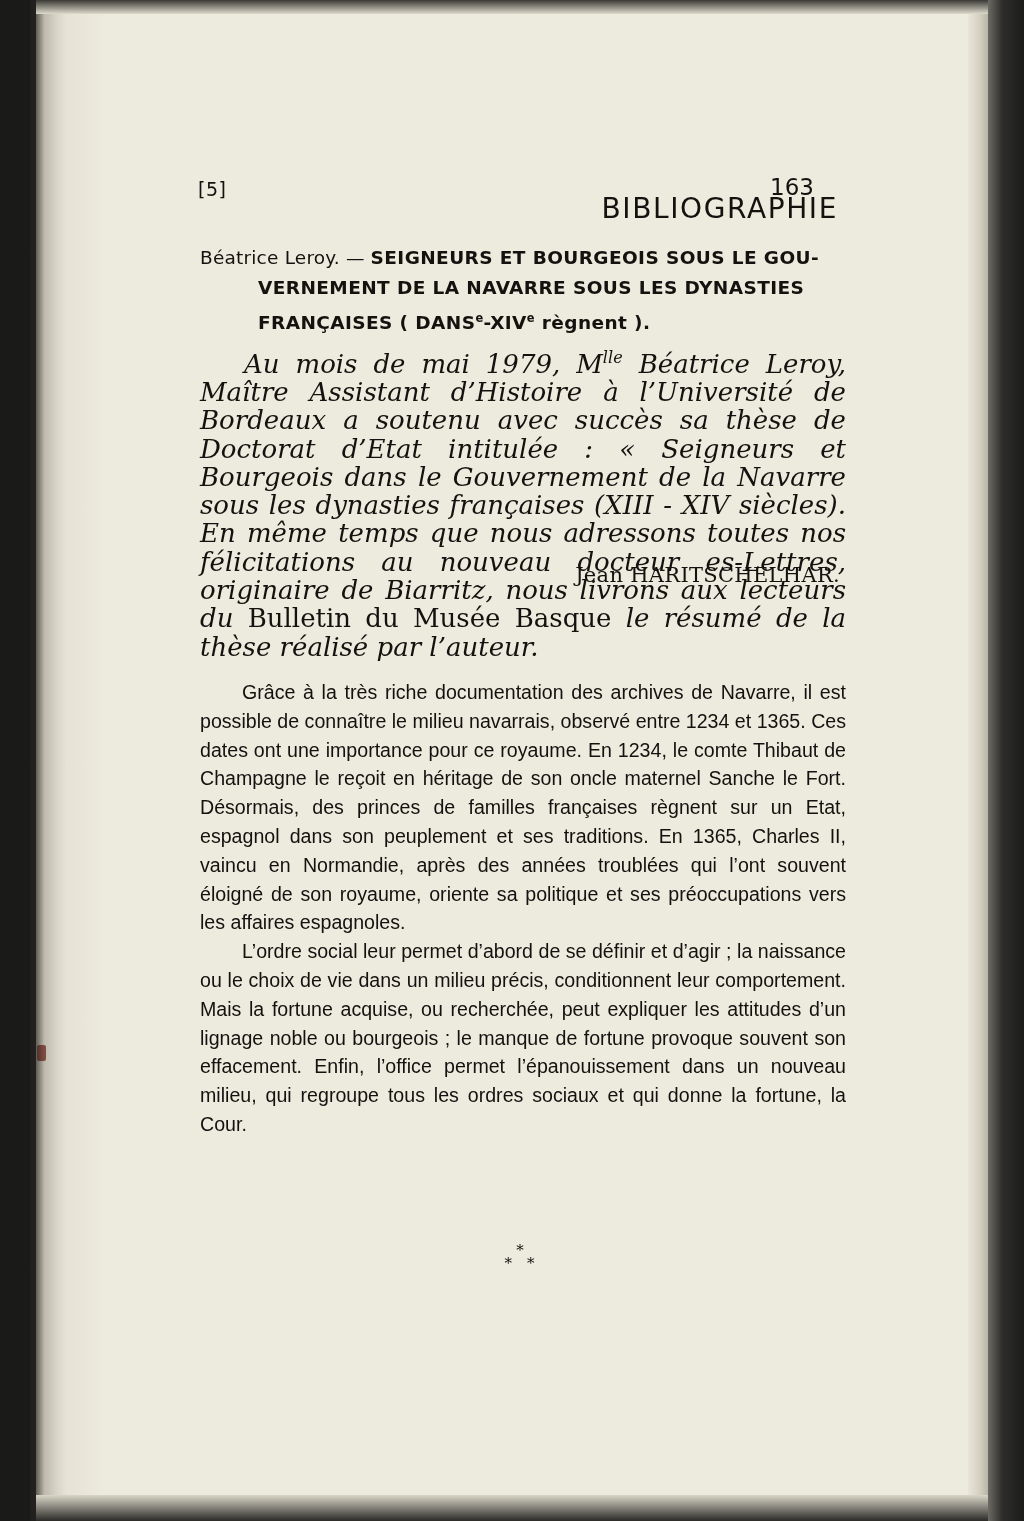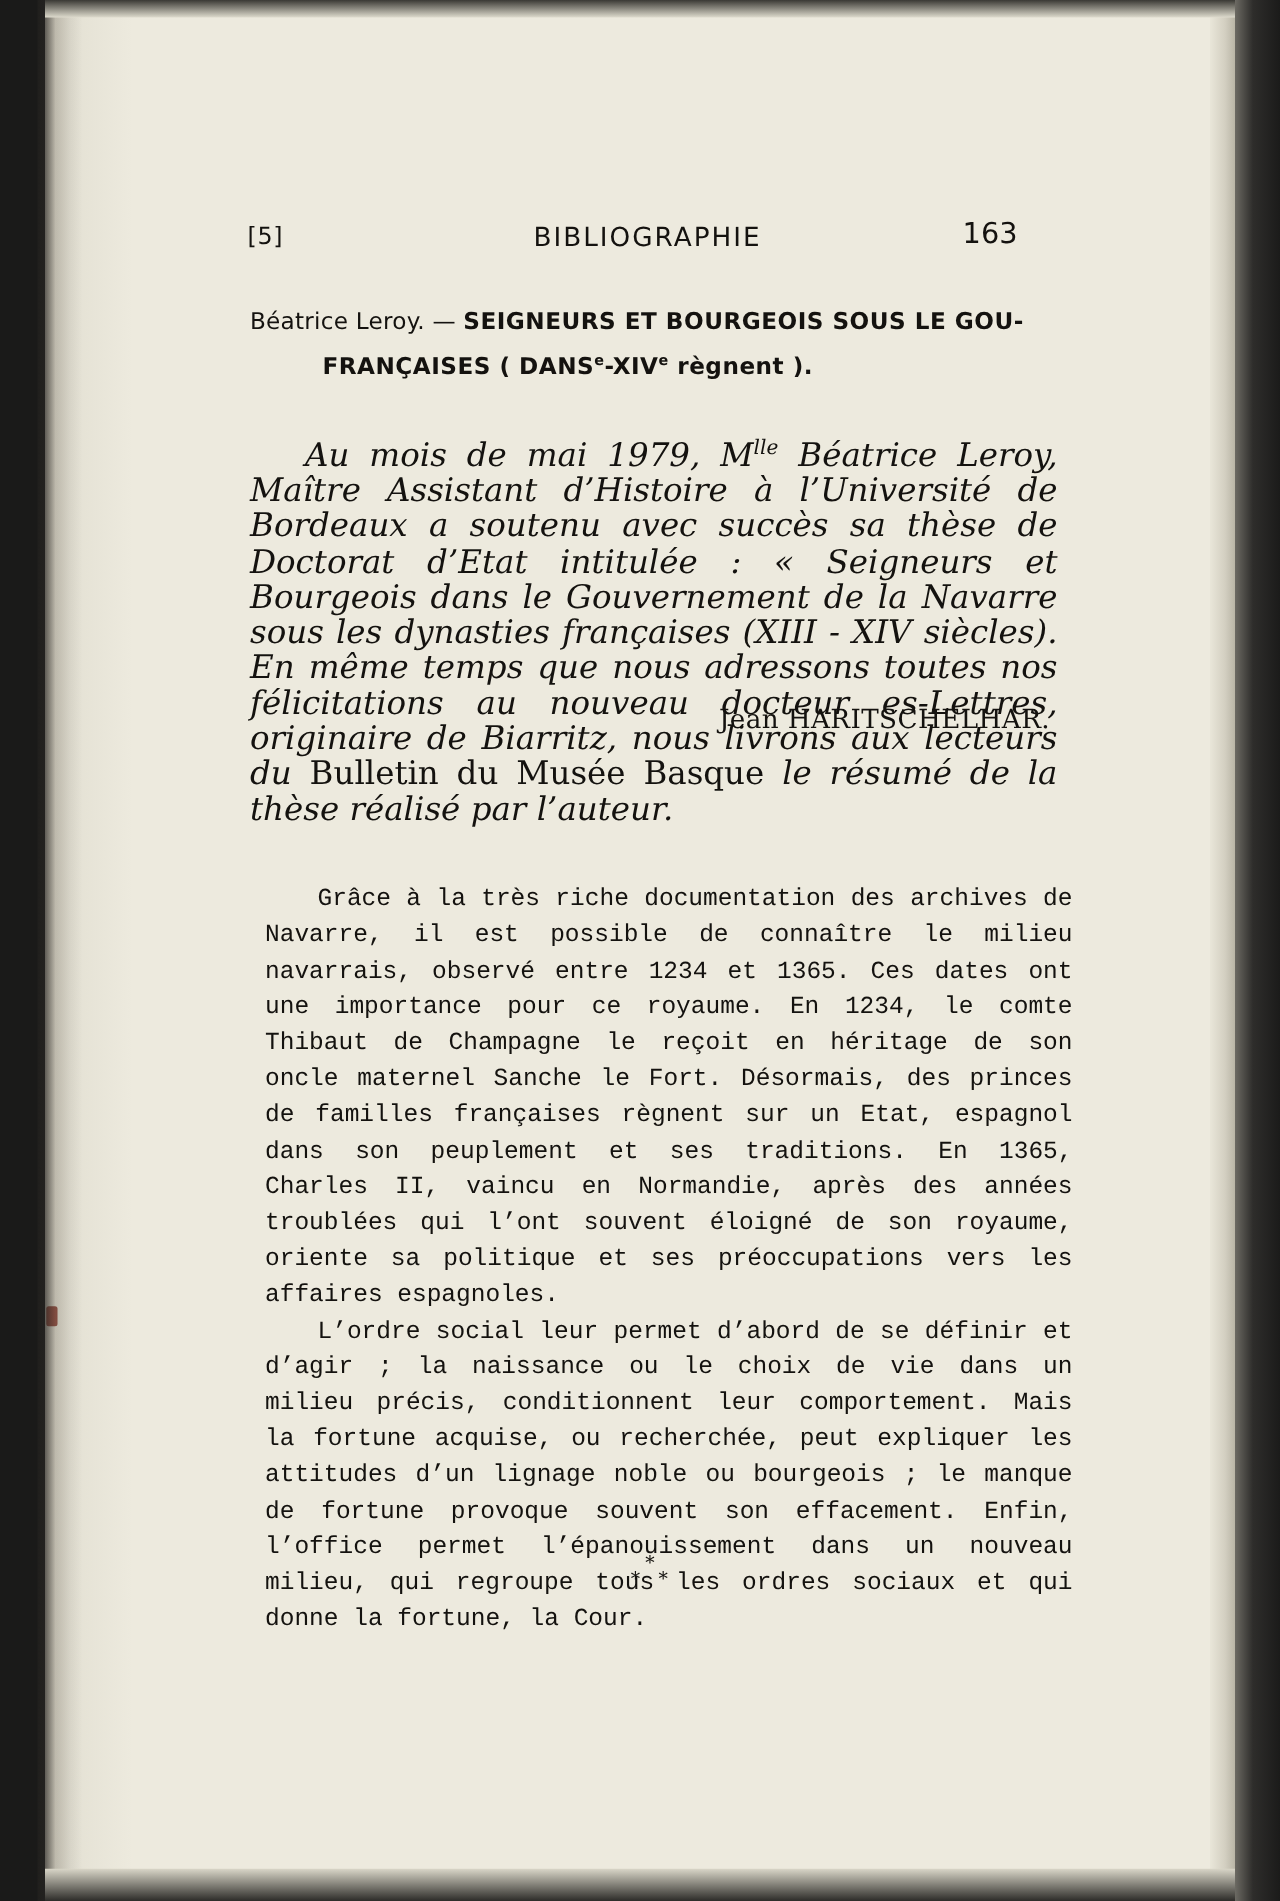--- a/index.html
+++ b/index.html
@@ -115,25 +115,25 @@
     position: absolute;
     left: 0;
     top: 0;
     font-family: "DejaVu Sans", sans-serif;
     font-size: 19px;
     letter-spacing: .5px;
   }
   .head-center {
     position: absolute;
     left: 0;
-    top: 0;
-    width: 640px;
-    text-align: center;
-    font-family: "DejaVu Sans", sans-serif;
-    font-size: 21px;
+    top: 14px;
+    width: 640px;
+    text-align: right;
+    font-family: "DejaVu Sans", sans-serif;
+    font-size: 28px;
     letter-spacing: 1.6px;
   }
   .folio-right {
     position: absolute;
     right: 24px;
     top: -4px;
     font-family: "DejaVu Sans", sans-serif;
     font-size: 23px;
   }
 
@@ -189,27 +189,26 @@
     font-family: "DejaVu Serif", serif;
     font-size: 21px;
     letter-spacing: .3px;
     padding-left: 80px;
     box-sizing: border-box;
   }
 
   .body-text {
     position: absolute;
     top: 678px;
-    left: 52px;
+    left: 40px;
     width: 646px;
-    font-family: Liberation Mono, monospace;
+    font-family: Liberation Sans, sans-serif;
     font-size: 19.6px;
     line-height: 28.8px;
     text-align: justify;
-    margin-top: 27px;
   }
   .body-text p {
     margin: 0 0 0 0;
     text-indent: 42px;
   }
 
   .asterisks {
     position: absolute;
     top: 1244px;
     left: 40px;
@@ -244,20 +243,21 @@
 
     <div class="running-head">
       <span class="folio-left">[5]</span>
       <span class="head-center">BIBLIOGRAPHIE</span>
       <span class="folio-right">163</span>
     </div>
 
     <div class="entry">
       <span class="author">Béatrice Leroy. —</span>
       <span class="title">SEIGNEURS ET BOURGEOIS SOUS LE GOU-</span>
+      <span class="tline2">VERNEMENT DE LA NAVARRE SOUS LES DYNASTIES</span>
       <span class="tline3"><span>FRANÇAISES ( DANS</span><sup class="small">e</sup><span>-XIV</span><sup class="small">e</sup><span> règnent ).</span></span>
     </div>
 
     <div class="note"><span>Au mois de mai 1979, M</span><sup class="small">lle</sup><span> Béatrice Leroy, Maître Assistant d’Histoire à l’Université de Bordeaux a soutenu avec succès sa thèse de Doctorat d’Etat intitulée : « Seigneurs et Bourgeois dans le Gouvernement de la Navarre sous les dynasties françaises (XIII - XIV siècles). En même temps que nous adressons toutes nos félicitations au nouveau docteur es-Lettres, originaire de Biarritz, nous livrons aux lecteurs du </span><span class="roman">Bulletin du Musée Basque</span><span> le résumé de la thèse réalisé par l’auteur.</span></div>
 
     <div class="signature">Jean HARITSCHELHAR.</div>
 
     <div class="body-text">
       <p>Grâce à la très riche documentation des archives de Navarre, il est possible de connaître le milieu navarrais, observé entre 1234 et 1365. Ces dates ont une importance pour ce royaume. En 1234, le comte Thibaut de Champagne le reçoit en héritage de son oncle maternel Sanche le Fort. Désormais, des princes de familles françaises règnent sur un Etat, espagnol dans son peuplement et ses traditions. En 1365, Charles II, vaincu en Normandie, après des années troublées qui l’ont souvent éloigné de son royaume, oriente sa politique et ses préoccupations vers les affaires espagnoles.</p>
       <p>L’ordre social leur permet d’abord de se définir et d’agir ; la naissance ou le choix de vie dans un milieu précis, conditionnent leur comportement. Mais la fortune acquise, ou recherchée, peut expliquer les attitudes d’un lignage noble ou bourgeois ; le manque de fortune provoque souvent son effacement. Enfin, l’office permet l’épanouissement dans un nouveau milieu, qui regroupe tous les ordres sociaux et qui donne la fortune, la Cour.</p>

